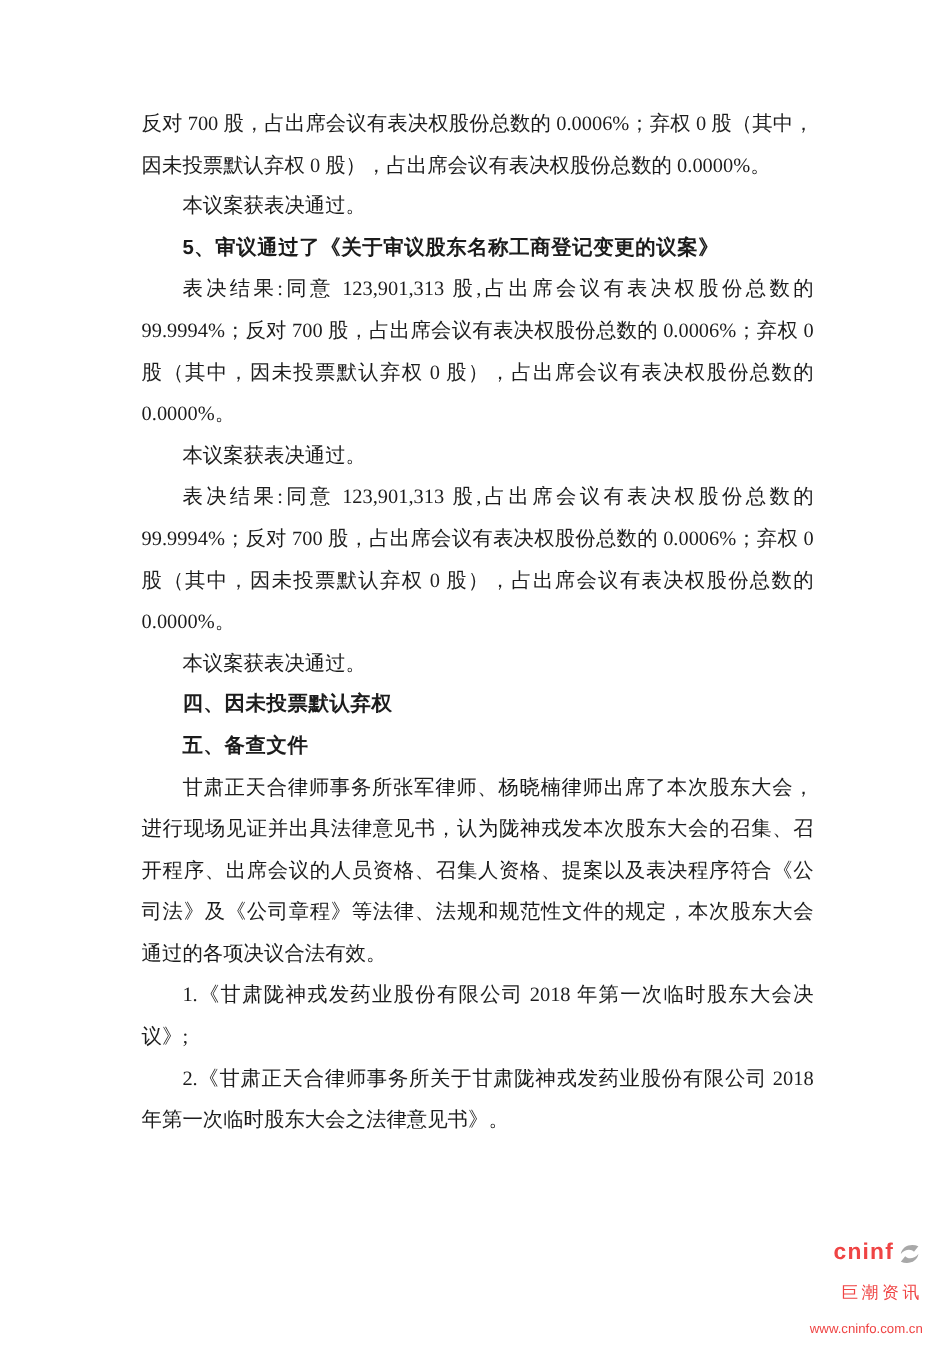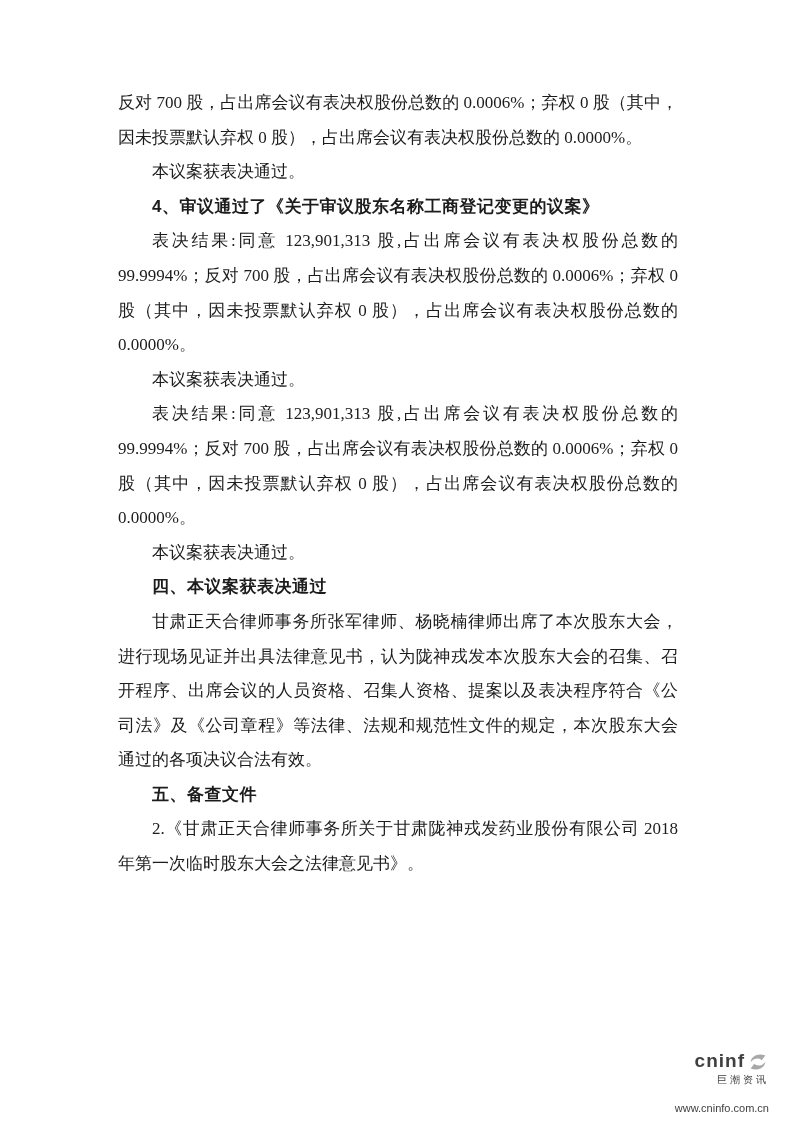--- a/index.html
+++ b/index.html
@@ -24,53 +24,54 @@
   .para.heading {
     font-family: "Liberation Sans", "DejaVu Sans", sans-serif;
     font-weight: bold;
     text-align: left;
     letter-spacing: 0.5px;
   }
   .watermark {
     position: absolute;
     right: 24px; bottom: 8px;
     text-align: right;
-    color: #404040;
+    color: #ef4444;
     font-family: "Liberation Sans", "DejaVu Sans", sans-serif;
     line-height: 1.1;
   }
   .wm-row {
     display: flex; align-items: center; justify-content: flex-end; gap: 2px;
   }
   .wm-brand {
     font-weight: bold;
     font-size: 19px;
     letter-spacing: 1px;
   }
   .wm-swirl { width: 22px; height: 22px; }
-  .wm-cn { font-size: 10px; letter-spacing: 3px; margin-top: 1px; }
+  .wm-cn { font-size: 14px; letter-spacing: 3px; margin-top: 14px; }
   .wm-url { font-size: 11px; margin-top: 17px; }
 </style>
 </head>
 <body>
 
 <div class="page">
 
   <div class="content">
 
   <p class="para continuation">反对 700 股，占出席会议有表决权股份总数的 0.0006%；弃权 0 股（其中，因未投票默认弃权 0 股），占出席会议有表决权股份总数的 0.0000%。</p>
       <p class="para body">本议案获表决通过。</p>
-      <p class="para heading">4、审议通过了《关于审议股东名称工商登记变更的议案》</p>
+      <p class="para heading">5、审议通过了《关于审议股东名称工商登记变更的议案》</p>
       <p class="para body">表决结果:同意 123,901,313 股,占出席会议有表决权股份总数的 99.9994%；反对 700 股，占出席会议有表决权股份总数的 0.0006%；弃权 0 股（其中，因未投票默认弃权 0 股），占出席会议有表决权股份总数的 0.0000%。</p>
       <p class="para body">本议案获表决通过。</p>
       <p class="para body">表决结果:同意 123,901,313 股,占出席会议有表决权股份总数的 99.9994%；反对 700 股，占出席会议有表决权股份总数的 0.0006%；弃权 0 股（其中，因未投票默认弃权 0 股），占出席会议有表决权股份总数的 0.0000%。</p>
       <p class="para body">本议案获表决通过。</p>
-      <p class="para heading">四、本议案获表决通过</p>
+      <p class="para heading">四、因未投票默认弃权</p>
+      <p class="para heading">五、备查文件</p>
       <p class="para body">甘肃正天合律师事务所张军律师、杨晓楠律师出席了本次股东大会，进行现场见证并出具法律意见书，认为陇神戎发本次股东大会的召集、召开程序、出席会议的人员资格、召集人资格、提案以及表决程序符合《公司法》及《公司章程》等法律、法规和规范性文件的规定，本次股东大会通过的各项决议合法有效。</p>
-      <p class="para heading">五、备查文件</p>
+      <p class="para body">1.《甘肃陇神戎发药业股份有限公司 2018 年第一次临时股东大会决议》;</p>
       <p class="para body">2.《甘肃正天合律师事务所关于甘肃陇神戎发药业股份有限公司 2018 年第一次临时股东大会之法律意见书》。</p>
     </div>
 
   <div class="watermark">
     <div class="wm-row">
       <span class="wm-brand">cninf</span>
       <svg class="wm-swirl" viewBox="0 0 24 24" aria-hidden="true">
         <path d="M20 5 C13 2 5 5 4 12 C8 7 14 7.5 16 10 L20 5 Z" fill="#a8a8a8"></path>
         <path d="M4 19 C11 22 19 19 20 12 C16 17 10 16.5 8 14 L4 19 Z" fill="#a8a8a8"></path>
       </svg>

